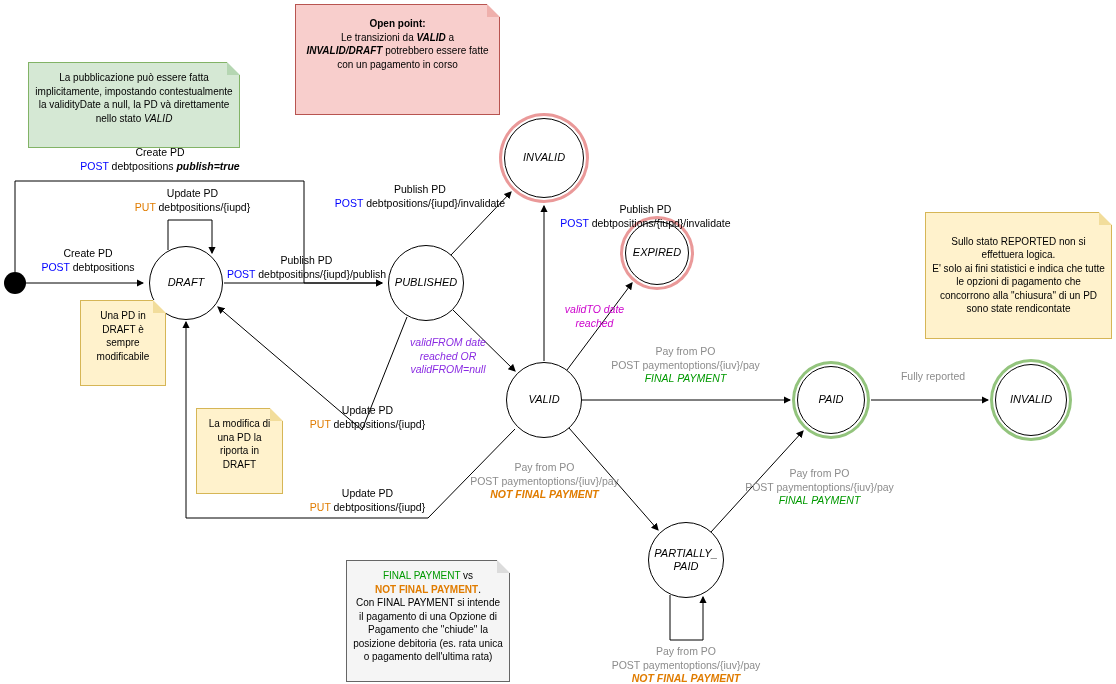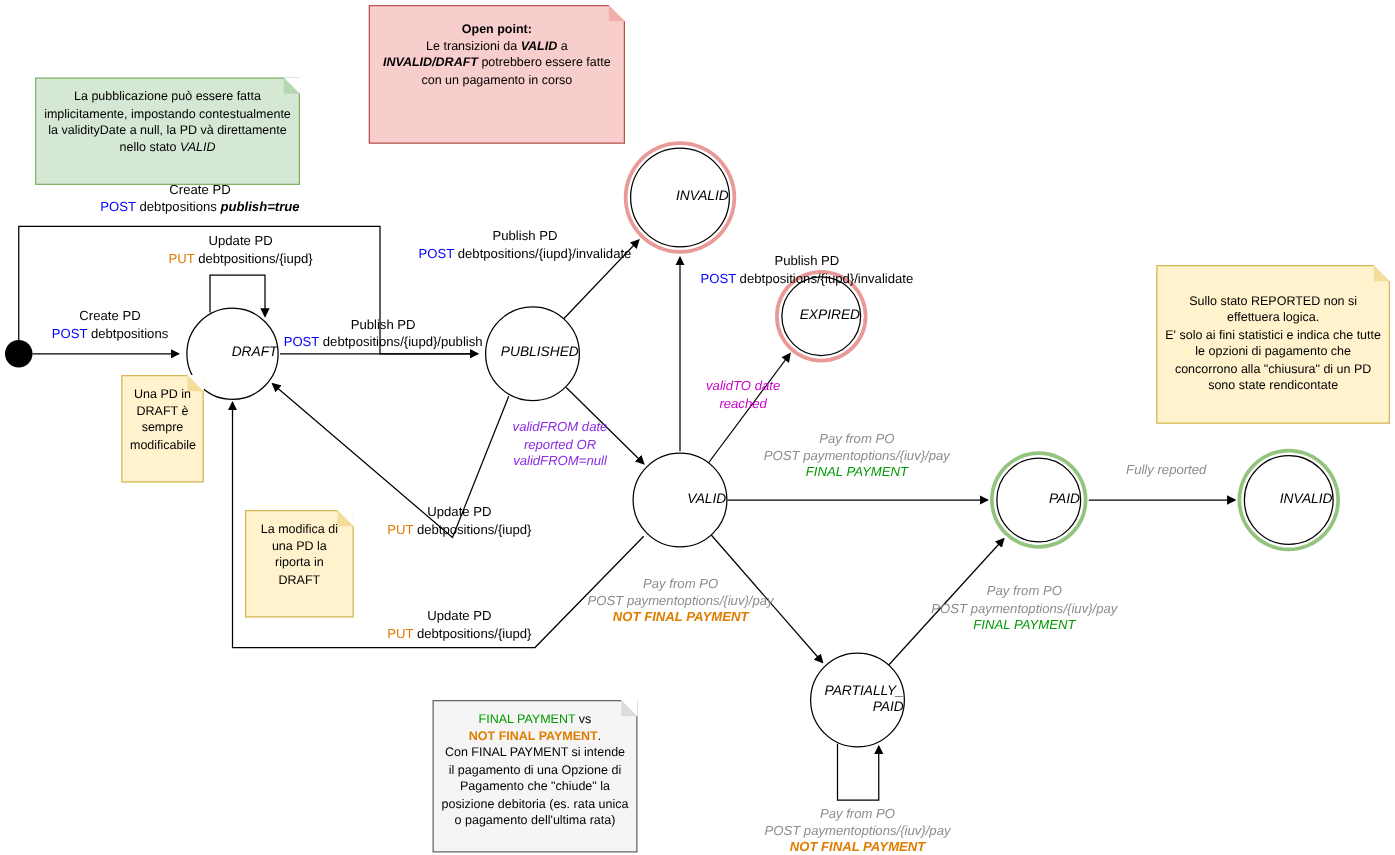--- a/index.html
+++ b/index.html
@@ -1,29 +1,29 @@
 <!DOCTYPE html>
 <html style="--c-post: #0000FF; --c-put: #E07C00; --c-final_green: #009900; --c-not_final_orange: #E07C00; --c-gray_text: #8C8C8C; --c-validfrom_purple: #8A2BE2; --c-validto_magenta: #CC00CC; --c-ring_red: #EA9999; --c-ring_green: #93C47D; --c-note_green_bg: #D5E8D4; --c-note_green_border: #82B366; --c-note_red_bg: #F8CECC; --c-note_red_border: #B85450; --c-note_yellow_bg: #FFF2CC; --c-note_yellow_border: #D6B656; --c-note_grey_bg: #F5F5F5; --c-note_grey_border: #666666;"><head>
 <meta charset="utf-8">
 <style>
   *{box-sizing:border-box}
   html,body{margin:0;padding:0;background:#fff}
   body{font-family:"Liberation Sans",sans-serif;color:#000}
   .canvas{position:relative;width:1116px;height:684px;background:#fff;overflow:hidden}
   .edges{position:absolute;left:0;top:0;z-index:1}
   .state{position:absolute;z-index:2;border:1px solid #000;border-radius:50%;background:#fff;
-         display:flex;flex-direction:column;align-items:flex-end;justify-content:center;
+         display:flex;flex-direction:column;align-items:center;justify-content:center;
          font-style:italic;font-size:11px;line-height:1.2;text-align:center}
   .ring-red{box-shadow:0 0 0 2px #fff,0 0 0 5px var(--c-ring_red)}
   .ring-green{box-shadow:0 0 0 2px #fff,0 0 0 5px var(--c-ring_green)}
   .init-state{position:absolute;z-index:2;background:#000;border-radius:50%}
   .elabel{position:absolute;z-index:3;font-size:10.5px;line-height:1.3;text-align:center}
   .post{color:var(--c-post)}
   .put{color:var(--c-put)}
-  .gray{color:var(--c-gray_text);font-style:italic}
+  .gray{color:var(--c-gray_text);}
   .greenb{color:var(--c-final_green);font-weight:normal}
   .orangeb{color:var(--c-not_final_orange);font-weight:bold}
   .purple{color:var(--c-validfrom_purple);font-style:italic}
   .magenta{color:var(--c-validto_magenta);font-style:italic}
   .bi{font-weight:bold;font-style:italic}
   .b{font-weight:bold}
   .it{font-style:italic}
   .note{position:absolute;z-index:4;border:1px solid;font-size:10px;line-height:1.35;
         text-align:center;padding:8px 6px 22px}
   .note::after{content:"";position:absolute;top:-1px;right:-1px;width:0;height:0;
@@ -116,21 +116,21 @@
     <div><span class="post">POST</span><span> debtpositions/{iupd}/invalidate</span></div>
   </div>
 
   <div class="elabel" style="left:548px;top:203px;width:195px">
     <div>Publish PD</div>
     <div><span class="post">POST</span><span> debtpositions/{iupd}/invalidate</span></div>
   </div>
 
   <div class="elabel purple" style="left:398px;top:336px;width:100px">
     <div>validFROM date</div>
-    <div>reported OR</div>
+    <div>reached OR</div>
     <div>validFROM=null</div>
   </div>
 
   <div class="elabel magenta" style="left:552px;top:303px;width:85px">
     <div>validTO date</div>
     <div>reached</div>
   </div>
 
   <div class="elabel" style="left:603px;top:345px;width:165px">
     <div class="gray">Pay from PO</div>
@@ -177,21 +177,21 @@
   <div class="note note-red" style="left:295px;top:4px;width:205px;height:111px;padding-top:12px;--fold:#efb0ac">
     <div class="b">Open point:</div>
     <div><span>Le transizioni da </span><span class="bi">VALID</span><span> a </span><span class="bi">INVALID/DRAFT</span><span> potrebbero essere fatte con un pagamento in corso</span></div>
   </div>
 
   <div class="note note-yellow prewrap" style="left:925px;top:212px;width:187px;min-height:113px;--fold:#f2dd9b">
     <span>Sullo stato REPORTED non si effettuera logica.
 E' solo ai fini statistici e indica che tutte le opzioni di pagamento che concorrono alla "chiusura" di un PD sono state rendicontate</span>
   </div>
 
-  <div class="note note-yellow" style="left:97px;top:300px;width:66px;min-height:71px;--fold:#f2dd9b">
+  <div class="note note-yellow" style="left:80px;top:300px;width:86px;min-height:71px;--fold:#f2dd9b">
     <span>Una PD in DRAFT è sempre modificabile</span>
   </div>
 
   <div class="note note-yellow" style="left:196px;top:408px;width:87px;min-height:73px;--fold:#f2dd9b">
     <span>La modifica di una PD la riporta in DRAFT</span>
   </div>
 
   <div class="note note-grey" style="left:346px;top:560px;width:164px;height:122px;--fold:#dcdcdc">
     <div><span class="greenb">FINAL PAYMENT</span><span> vs</span></div>
     <div><span class="orangeb">NOT FINAL PAYMENT</span><span>.</span></div>

